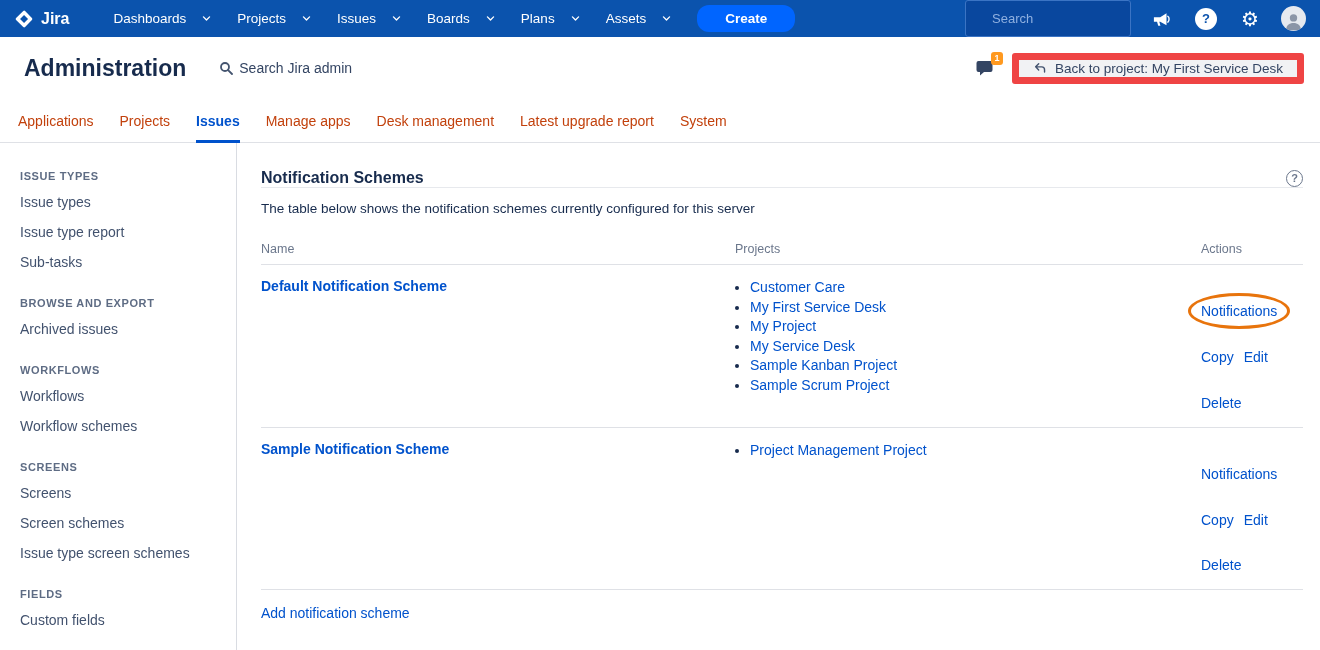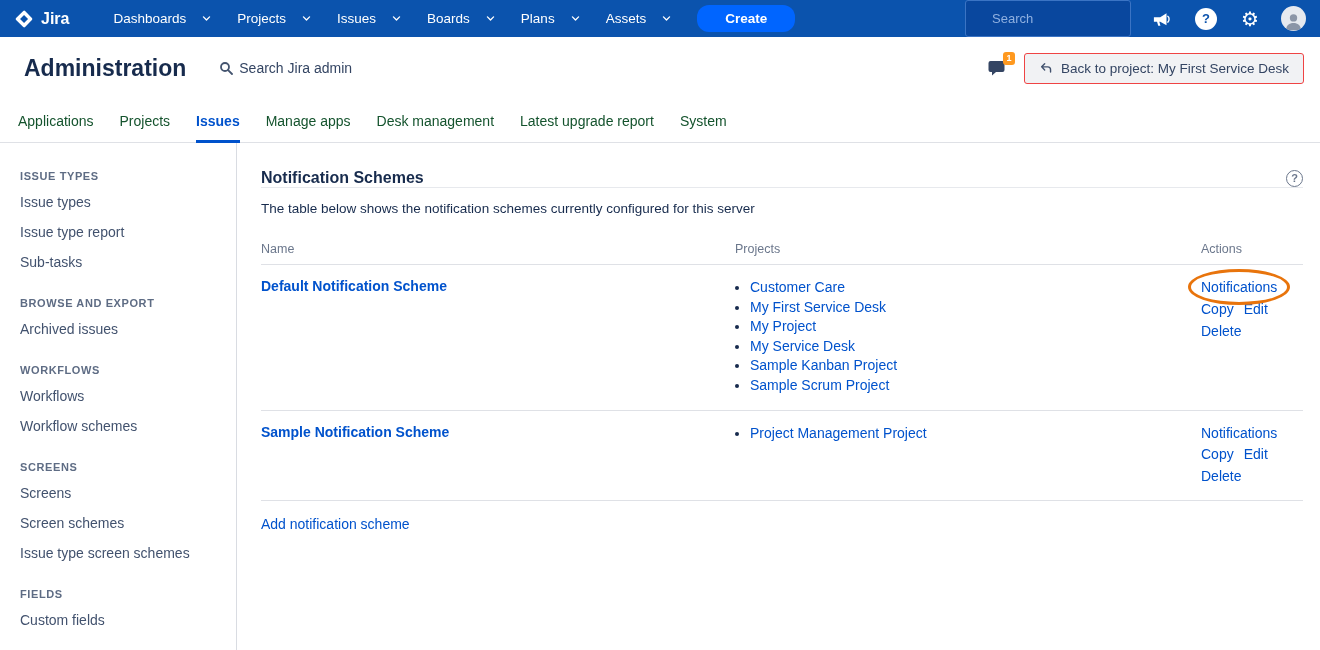--- a/index.html
+++ b/index.html
@@ -29,26 +29,26 @@
   .avatar { width:25px; height:25px; border-radius:50%; background:#e6e9ef; overflow:hidden; display:flex; align-items:flex-end; justify-content:center; }
 
   
   .admin-header { height:62px; display:flex; align-items:center; padding:0 16px 0 24px; background:#fff; }
   .admin-title { font-size:23px; font-weight:bold; color:var(--heading,#172b4d); }
   .admin-search { margin-left:33px; display:flex; align-items:center; gap:6px; color:#344563; font-size:14px; cursor:pointer; }
   .admin-right { margin-left:auto; display:flex; align-items:center; gap:15px; }
   .bubble-wrap { position:relative; width:22px; height:20px; cursor:pointer; }
   .bubble-badge { position:absolute; top:-6px; right:-6px; background:var(--badge-bg,#ff991f); color:#fff;
     font-size:9px; font-weight:bold; line-height:1.2; padding:1px 3.5px; border-radius:3px; }
-  .back-btn { display:flex; align-items:center; gap:8px; background:#f1f2f4; border:1px solid #ef4444;
+  .back-btn { display:flex; align-items:center; gap:8px; background:#f1f2f4; border:7px solid #ef4444;
     height:31px; padding:0 14px; border-radius:3px; color:#344563; font-size:13.5px; font-family:inherit; cursor:pointer; }
 
   
   .admin-tabs { display:flex; align-items:center; gap:26px; height:44px; padding-left:18px; border-bottom:1px solid #dfe1e6; }
-  .tab { position:relative; height:100%; display:flex; align-items:center; color:#14532d; font-size:14px; }
+  .tab { position:relative; height:100%; display:flex; align-items:center; color:#c2410c; font-size:14px; }
   .tab.active { color:var(--link,#0052cc); font-weight:bold; }
   .tab.active::after { content:""; position:absolute; left:0; right:0; bottom:-1px; height:3px; background:var(--link,#0052cc); }
 
   
   .page-body { display:flex; height:507px; }
   .sidebar { width:238px; border-right:1px solid #d9dce2; padding:27px 12px 0 20px; overflow:hidden; }
   .side-section + .side-section { margin-top:20px; }
   .side-title { font-size:11px; font-weight:bold; color:#5e6c84; letter-spacing:.6px; text-transform:uppercase; margin-bottom:5px; }
   .side-item { display:block; font-size:14px; color:#42526e; padding:7px 0; }
 
@@ -60,21 +60,21 @@
   .main-desc { margin-top:13px; font-size:13.5px; color:#172b4d; }
 
   
   .t-head { display:grid; grid-template-columns:474px 466px auto; margin-top:26px; padding-bottom:8px;
     border-bottom:1px solid #dfe1e6; font-size:12.5px; color:var(--muted,#6b778c); }
   .t-row { display:grid; grid-template-columns:474px 466px auto; padding:13px 0 14px; border-bottom:1px solid #dfe1e6; }
   .scheme-name { font-weight:bold; font-size:14px; }
   .projects-list { list-style:disc; margin:0; padding-left:15px; }
   .projects-list li { line-height:1.4; color:#172b4d; }
   .actions { display:flex; flex-wrap:wrap; align-content:flex-start; column-gap:10px; row-gap:3px; width:102px; }
-  .action-link { line-height:1.35; font-size:14px; }
+  .action-link { line-height:1.35; font-size:14px;margin-top:24px; }
   .hl { position:relative; }
   .hl::after { content:""; position:absolute; left:-13px; right:-13px; top:-9px; bottom:-8px;
     border:3px solid var(--highlight,#e8740c); border-radius:50%; pointer-events:none; }
   .add-link { display:inline-block; margin-top:15px; font-size:14px; }
 </style>
 </head>
 <body>
 
 <header class="topnav">
   <a class="brand">

